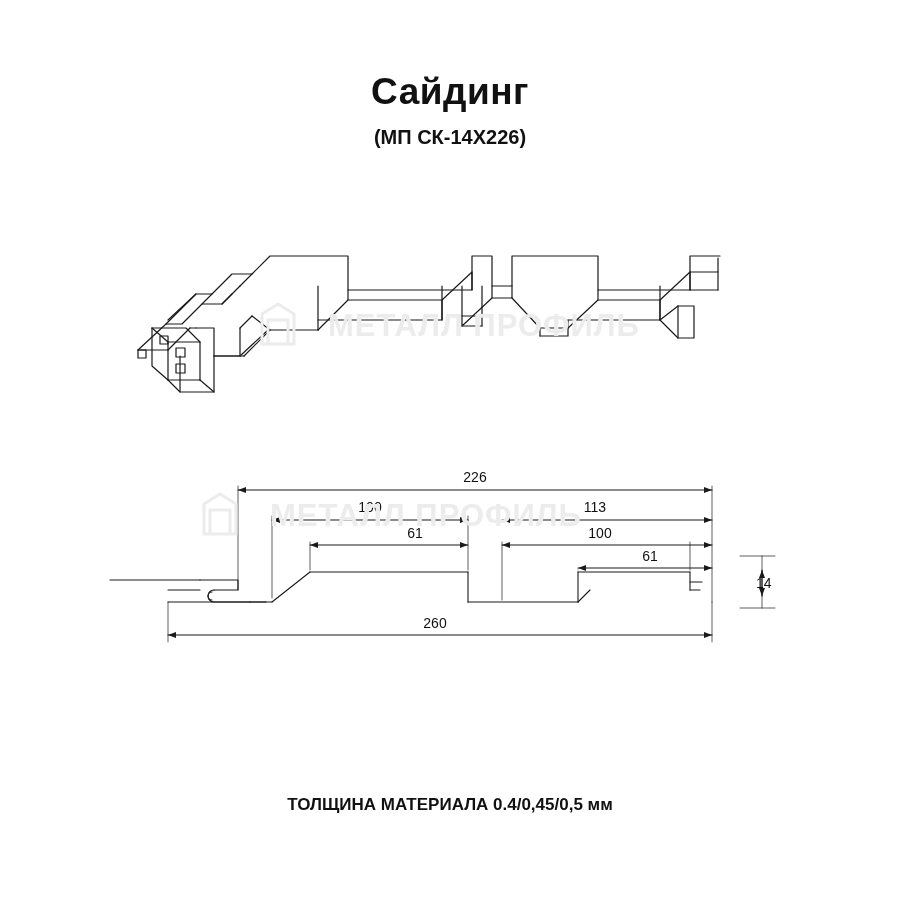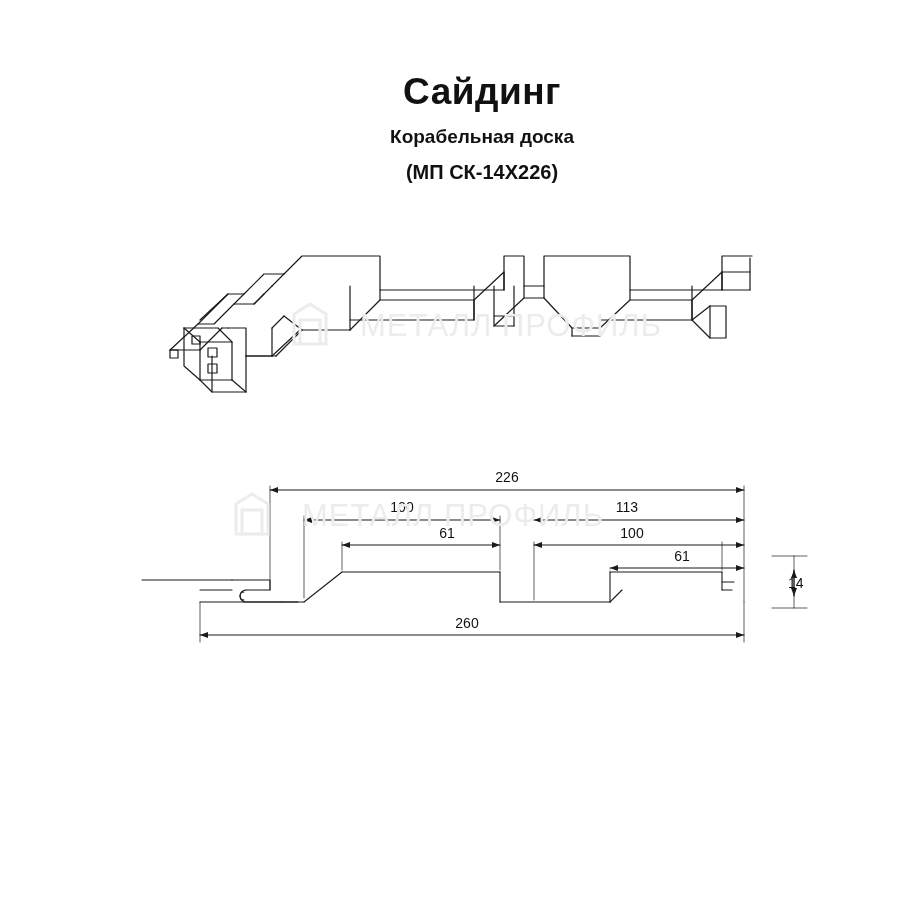--- a/index.html
+++ b/index.html
@@ -12,21 +12,20 @@
     height: 900px;
     font-family: "Liberation Sans", sans-serif;
     color: #111111;
     position: relative;
     overflow: hidden;
   }
   .page {
     position: relative;
     width: 720px;
     height: 900px;
-    margin-left: 32px;
   }
   
   .header {
     position: absolute;
     left: 0;
     top: 72px;
     width: 900px;
     text-align: center;
   }
   .title {
@@ -68,42 +67,41 @@
   #section-drawing { top: 430px; width: 900px; height: 250px; }
 
   
   .watermark {
     position: absolute;
     pointer-events: none;
     user-select: none;
   }
   .wm-text {
     font-size: 31px;
-    font-weight: normal;
+    font-weight: bold;
     letter-spacing: 1px;
     color: #ececec;
     white-space: nowrap;
   }
   .wm-logo {
     display: inline-block;
     vertical-align: middle;
     margin-right: 12px;
   }
   #wm-top { left: 258px; top: 300px; }
   #wm-bottom { left: 200px; top: 490px; }
   .wm-row { display: flex; align-items: center; }
 </style>
 </head>
 <body>
 
 <div class="page">
 
   <div class="header">
     <div class="title">Сайдинг</div>
-    <div class="subtitle">Корабельная доска</div>
     <div class="code">(МП СК-14Х226)</div>
   </div>
 
   <svg class="drawing" id="iso-drawing" viewBox="0 0 900 190">
     <g fill="none" stroke="#1a1a1a" stroke-width="1.2" stroke-linejoin="round" stroke-linecap="round">
 
       <path d="M168,92 L196,66 L212,66 L232,46 L252,46 L270,28 L348,28 L348,62 L472,62 L472,28 L492,28 L492,58 L512,58 L512,28 L572,28 L598,28 L598,62 L690,62 L690,28 L720,28"></path>
 
       <path d="M138,122 L166,96 L182,96 L202,76 L222,76 L240,58"></path>
       <path d="M318,58 L318,92 L442,92 L442,58"></path>
@@ -264,14 +262,15 @@
     <div class="wm-row">
       <span class="wm-logo">
         <svg width="58" height="48" viewBox="0 0 58 48">
           <path d="M4,44 L4,14 L20,4 L36,14 L36,44 Z M10,44 L10,20 L30,20 L30,44" fill="none" stroke="#ececec" stroke-width="3"></path>
         </svg>
       </span>
       <span class="wm-text">МЕТАЛЛ ПРОФИЛЬ</span>
     </div>
   </div>
 
+  <div class="footer">ТОЛЩИНА МАТЕРИАЛА 0.4/0,45/0,5 мм</div>
 
 </div>
 
 </body></html>

